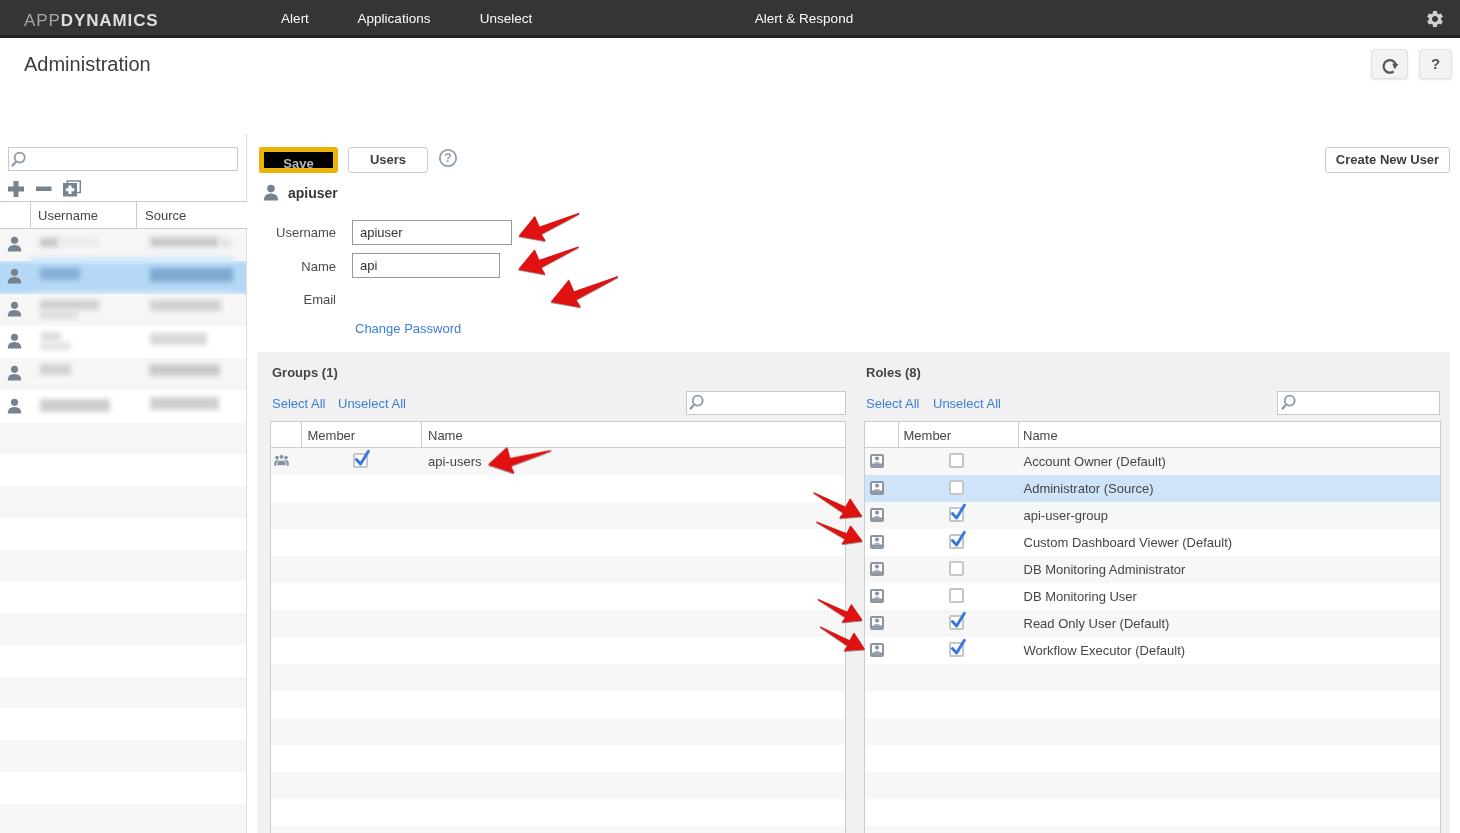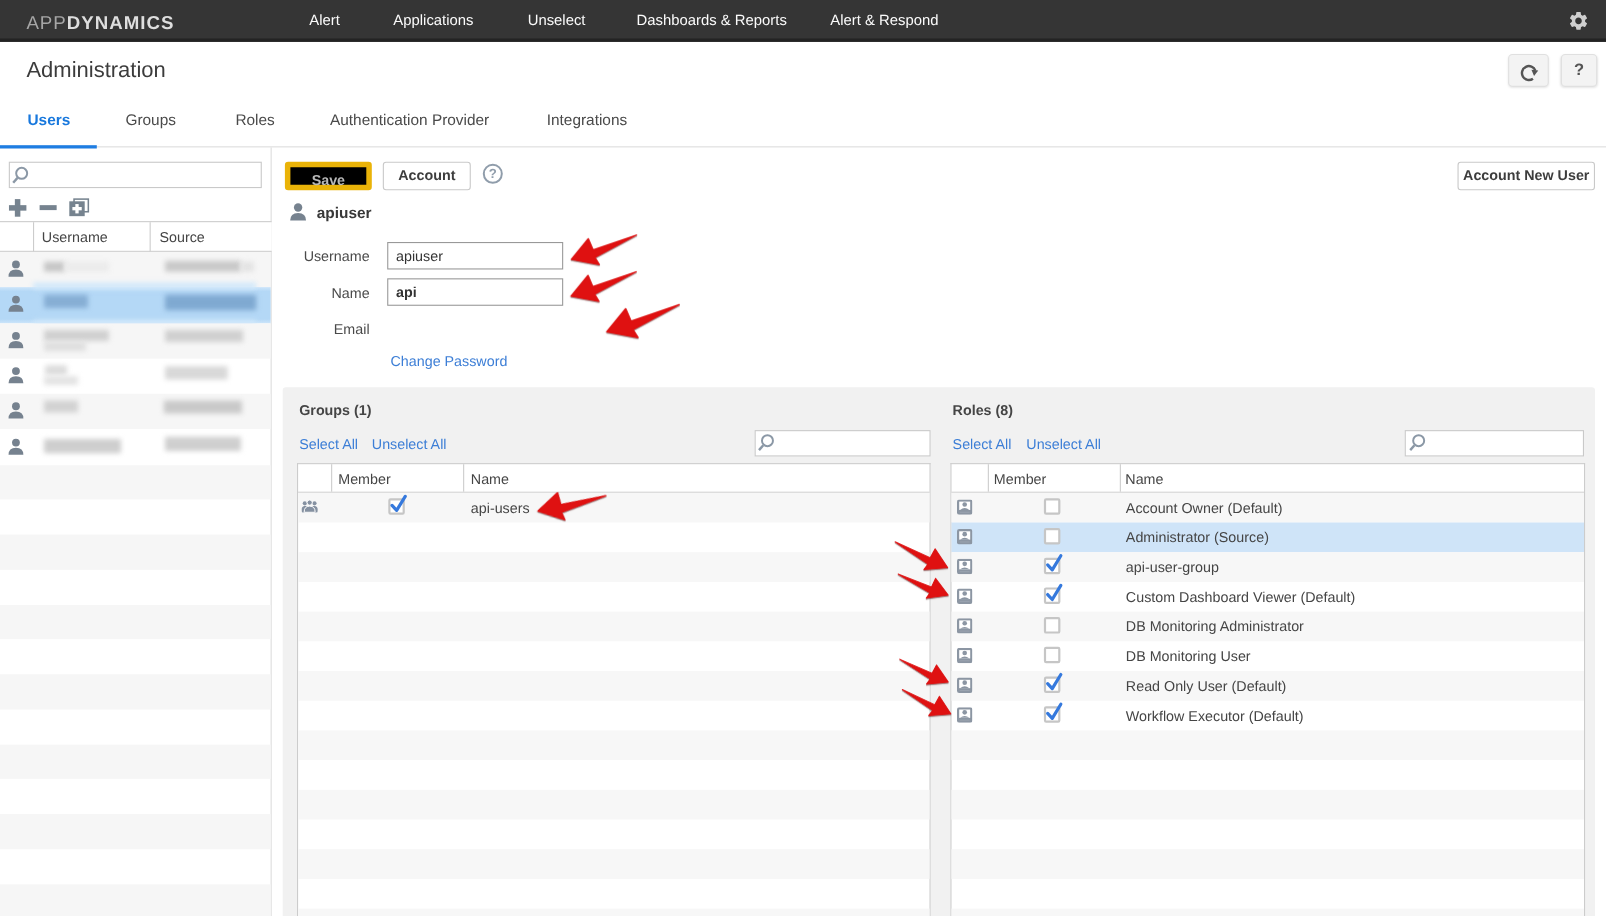--- a/index.html
+++ b/index.html
@@ -65,44 +65,35 @@
 </style>
 </head>
 <body>
 <div id="app">
 
 <div id="nav">
   <div id="logo">APP<b>DYNAMICS</b></div>
   <div class="navitem" style="left:295px;">Alert</div>
   <div class="navitem" style="left:394px;">Applications</div>
   <div class="navitem" style="left:506px;">Unselect</div>
-  <div class="navitem" style="left:647px;">Dashboards &amp; Reports</div>
   <div class="navitem" style="left:804px;">Alert &amp; Respond</div>
   <svg class="abs" style="left:1425px;top:9px;" width="20" height="20" viewBox="0 0 24 24">
     <path fill="#cfcfcf" d="M19.14,12.94c0.04-0.3,0.06-0.61,0.06-0.94c0-0.32-0.02-0.64-0.07-0.94l2.03-1.58c0.18-0.14,0.23-0.41,0.12-0.61l-1.92-3.32c-0.12-0.22-0.37-0.29-0.59-0.22l-2.39,0.96c-0.5-0.38-1.03-0.7-1.62-0.94L14.4,2.81c-0.04-0.24-0.24-0.41-0.48-0.41h-3.84c-0.24,0-0.43,0.17-0.47,0.41L9.25,5.35C8.66,5.59,8.12,5.92,7.63,6.29L5.24,5.33c-0.22-0.08-0.47,0-0.59,0.22L2.74,8.87C2.62,9.08,2.66,9.34,2.86,9.48l2.03,1.58C4.84,11.36,4.8,11.69,4.8,12s0.02,0.64,0.07,0.94l-2.03,1.58c-0.18,0.14-0.23,0.41-0.12,0.61l1.92,3.32c0.12,0.22,0.37,0.29,0.59,0.22l2.39-0.96c0.5,0.38,1.03,0.7,1.62,0.94l0.36,2.54c0.05,0.24,0.24,0.41,0.48,0.41h3.84c0.24,0,0.44-0.17,0.47-0.41l0.36-2.54c0.59-0.24,1.13-0.56,1.62-0.94l2.39,0.96c0.22,0.08,0.47,0,0.59-0.22l1.92-3.32c0.12-0.22,0.07-0.47-0.12-0.61L19.14,12.94z M12,15.6c-1.98,0-3.6-1.62-3.6-3.6s1.62-3.6,3.6-3.6s3.6,1.62,3.6,3.6S13.98,15.6,12,15.6z"></path>
   </svg>
 </div>
 
 <div id="h1">Administration</div>
 <div class="tbtn" style="left:1371px;">
   <svg width="20" height="20" viewBox="0 0 20 20" style="margin-top:6px;">
     <path d="M13.6 15.5 A6.3 6.3 0 1 1 15.8 8.2" fill="none" stroke="#555" stroke-width="2.2"></path>
     <path d="M12.2 7.4 L18.4 8.1 L14.6 13.2 Z" fill="#555"></path>
   </svg>
 </div>
 <div class="tbtn" style="left:1419px; width:33px; font-size:15px; font-weight:bold; color:#555; line-height:28px;">?</div>
 
-<div id="tabs">
-  <div class="tab active" style="left:25px;">Users</div>
-  <div class="tab" style="left:114px;">Groups</div>
-  <div class="tab" style="left:214px;">Roles</div>
-  <div class="tab" style="left:300px;">Authentication Provider</div>
-  <div class="tab" style="left:497px;">Integrations</div>
-  <div id="tabline"></div>
-</div>
 
 <div id="left">
   <div class="search" id="lsearch"></div>
   <svg class="abs" style="left:9px;top:17px" width="20" height="20" viewBox="0 0 20 20">
     <circle cx="10.7" cy="6.6" r="5" fill="none" stroke="#8b98a6" stroke-width="1.8"></circle>
     <line x1="6.9" y1="10.7" x2="3" y2="15.2" stroke="#8b98a6" stroke-width="2.2"></line>
   </svg>
 
   <svg class="abs" style="left:8px;top:46px" width="76" height="18" viewBox="0 0 76 18">
     <g fill="#76838f">
@@ -192,39 +183,39 @@
         <div class="lrow odd" style="top:352.2px;height:31.8px;"></div>
         <div class="lrow odd" style="top:415.7px;height:31.8px;"></div>
         <div class="lrow odd" style="top:479.2px;height:31.8px;"></div>
         <div class="lrow odd" style="top:542.7px;height:31.8px;"></div>
         <div class="lrow odd" style="top:606.2px;height:31.8px;"></div>
         <div class="lrow odd" style="top:669.7px;height:31.8px;"></div>
       </div>
 </div>
 
 <div class="btn dis" style="left:259px;top:147px;width:79px;">Save</div>
-<div class="btn nrm" style="left:348px;top:147px;width:80px;">Account</div>
+<div class="btn nrm" style="left:348px;top:147px;width:80px;">Users</div>
 <svg class="abs" style="left:438px;top:148px" width="20" height="20" viewBox="0 0 20 20">
   <circle cx="10" cy="10" r="8.2" fill="none" stroke="#909dab" stroke-width="1.8"></circle>
   <text x="10" y="14.2" font-size="12" font-weight="bold" fill="#909dab" text-anchor="middle" font-family="Liberation Sans">?</text>
 </svg>
-<div class="btn nrm" style="left:1325px;top:147px;width:125px;">Account New User</div>
+<div class="btn nrm" style="left:1325px;top:147px;width:125px;">Create New User</div>
 
 <svg class="abs" style="left:263px;top:184px" width="16" height="17" viewBox="0 0 16 17" id="bigperson">
   <g fill="#76828f">
         <circle cx="8" cy="4.6" r="3.8"></circle>
   <path d="M0.8 16.5 Q0.8 9.6 8 9.6 Q15.2 9.6 15.2 16.5 Z"></path>
       </g>
 </svg>
 <div class="abs" style="left:288px;top:185px;font-size:14px;font-weight:bold;color:#383838;">apiuser</div>
 
 <div class="flabel" style="left:246px;top:225px;">Username</div>
 <div class="finput" style="left:352px;top:220px;width:160px;">apiuser</div>
 <div class="flabel" style="left:246px;top:259px;">Name</div>
-<div class="finput" style="left:352px;top:253px;width:160px;font-weight:bold;">api</div>
+<div class="finput" style="left:352px;top:253px;width:148px;">api</div>
 <div class="flabel" style="left:246px;top:292px;">Email</div>
 <a class="lnk abs" style="left:355px;top:320.5px;">Change Password</a>
 
 <div id="panel"></div>
 
 <div class="sect" style="left:272px;top:365px;">Groups (1)</div>
 <a class="lnk abs" style="left:272px;top:395.5px;">Select All</a>
 <a class="lnk abs" style="left:338px;top:395.5px;">Unselect All</a>
 <div class="search" style="left:686px;top:391px;width:160px;height:24px;"></div>
 <svg class="abs" style="left:687px;top:394px" width="20" height="20" viewBox="0 0 20 20">

